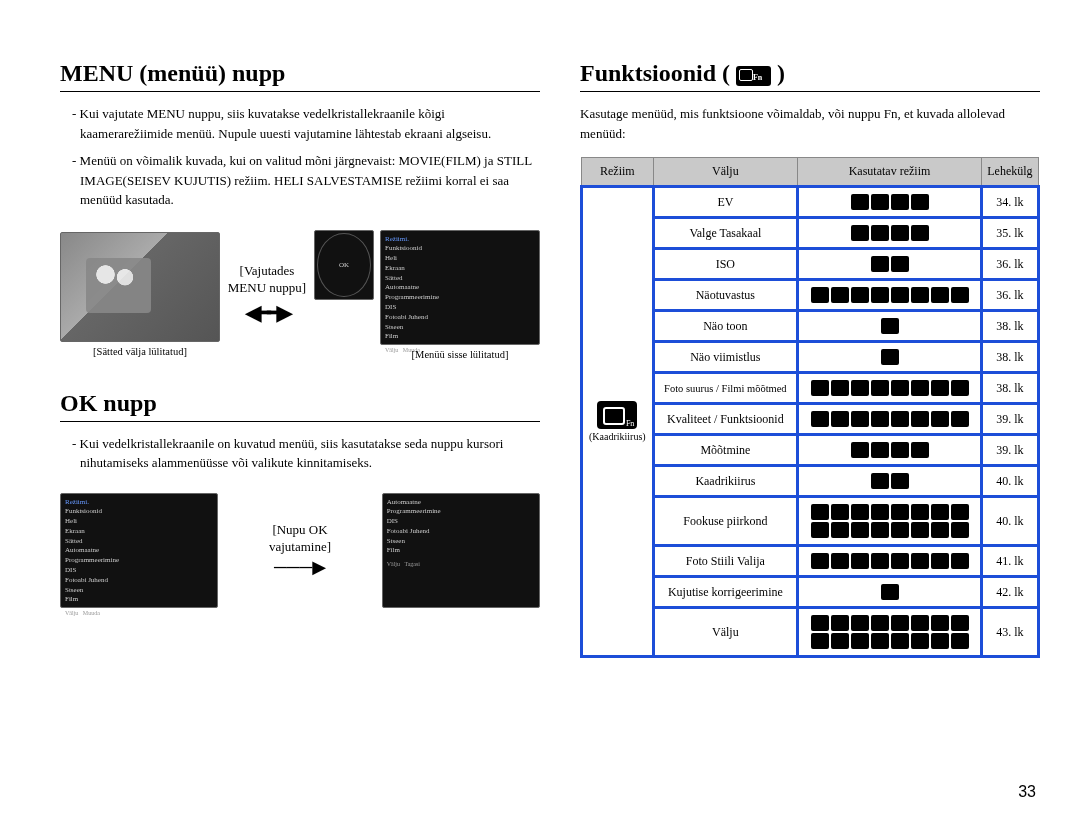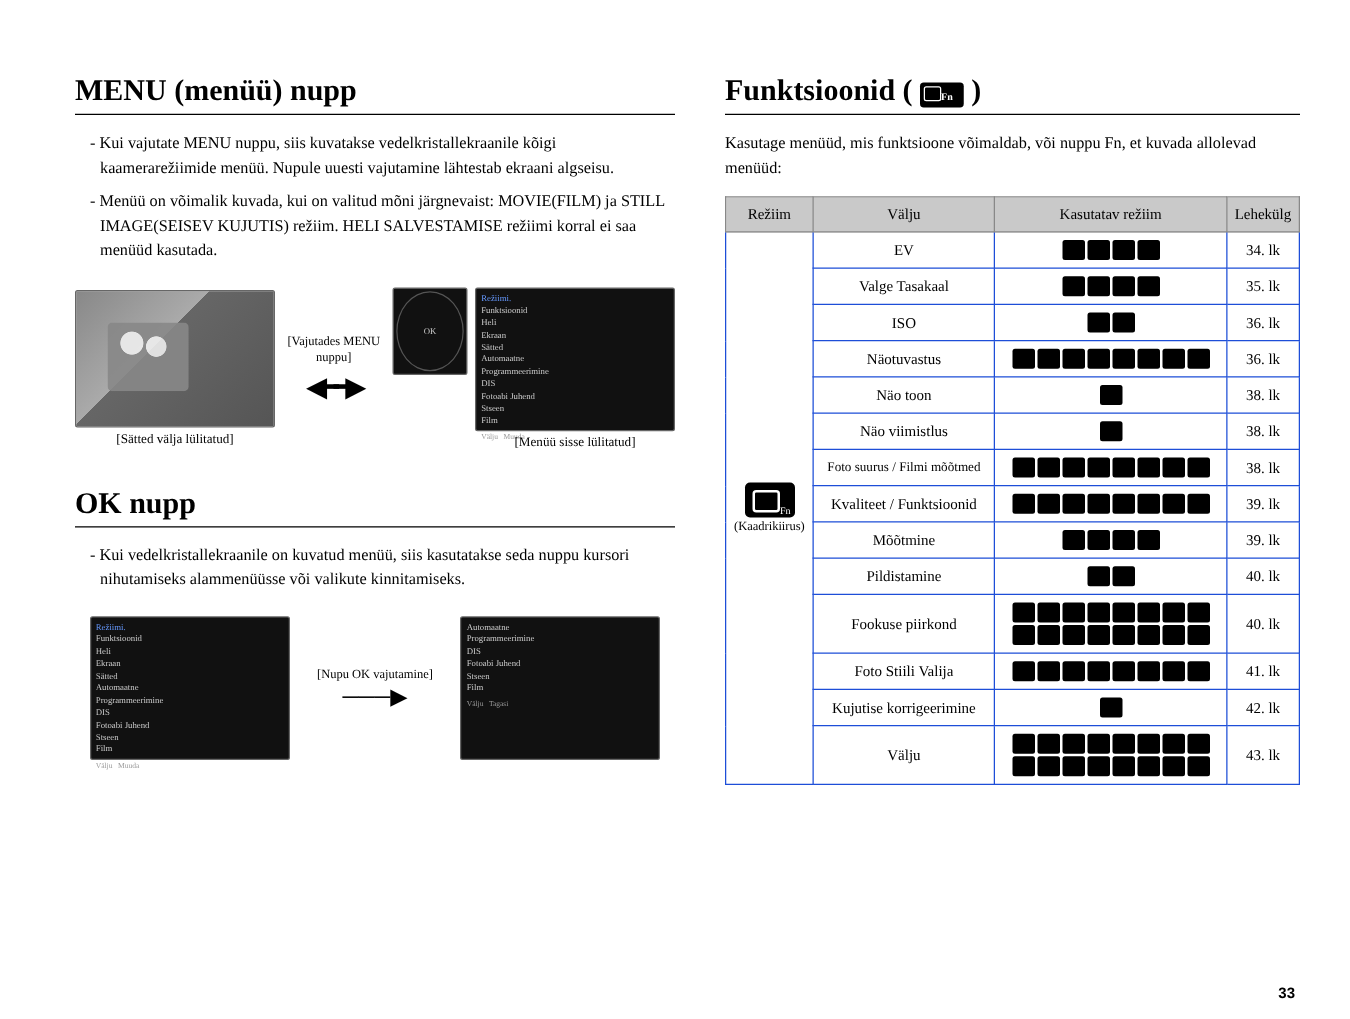--- a/index.html
+++ b/index.html
@@ -91,38 +91,38 @@
     font-size: 10.5px;
     text-align: center;
     margin-top: 4px;
   }
   .arrow-lr {
     font-size: 22px;
     letter-spacing:-4px;
     margin: 0 4px;
   }
   .arrow-r { font-size:18px; margin:0 6px; }
-  .mid-label { font-size:10px; text-align:center; line-height:1.3; }
+  .mid-label { font-size:13px; text-align:center; line-height:1.3; }
   .figure-group { display:flex; flex-direction:column; align-items:center; }
 
   
   table.func {
     border-collapse: collapse;
     width: 100%;
     font-size: 12px;
   }
   table.func th {
     background: #c9c9c9;
     font-weight: normal;
     padding: 6px 4px;
     border: 1px solid #888;
     text-align: center;
   }
   table.func td {
-    border: 1px solid #1d4ed8;
+    border: 3px solid #1d4ed8;
     padding: 5px 6px;
     text-align: center;
     vertical-align: middle;
   }
   table.func td.menu-col { text-align:center; }
   table.func td.mode-col { text-align:center; white-space:normal; }
   .mode-icon {
     display:inline-block;
     width:18px; height:16px;
     background:#000;
@@ -157,22 +157,22 @@
     content:'';
     position:absolute;
     left:6px;top:6px;width:18px;height:14px;
     border:2px solid #fff;
     border-radius:3px;
   }
   .page-num {
     position:absolute;
     bottom: 14px;
     right: 44px;
-    font-size: 12px;
-    font-weight: bold;
+    font-size: 16px;
+    font-weight: normal;
   }
   .fn-chip {
     display:inline-flex;
     align-items:center;
     justify-content:center;
     background:#000;
     color:#fff;
     border-radius:3px;
     width:35px;height:20px;
     font-size:10px;
@@ -331,21 +331,21 @@
             <td class="menu-col">Kvaliteet / Funktsioonid</td>
             <td class="mode-col" style="line-height: 1;"><span class="mode-icon"></span><span class="mode-icon"></span><span class="mode-icon"></span><span class="mode-icon"></span><span class="mode-icon"></span><span class="mode-icon"></span><span class="mode-icon"></span><span class="mode-icon"></span></td>
             <td style="white-space: nowrap;">39. lk</td>
           </tr>
           <tr>
             <td class="menu-col">Mõõtmine</td>
             <td class="mode-col" style="line-height: 1;"><span class="mode-icon"></span><span class="mode-icon"></span><span class="mode-icon"></span><span class="mode-icon"></span></td>
             <td style="white-space: nowrap;">39. lk</td>
           </tr>
           <tr>
-            <td class="menu-col">Pildistamine</td>
+            <td class="menu-col">Kaadrikiirus</td>
             <td class="mode-col" style="line-height: 1;"><span class="mode-icon"></span><span class="mode-icon"></span></td>
             <td style="white-space: nowrap;">40. lk</td>
           </tr>
           <tr>
             <td class="menu-col">Fookuse piirkond</td>
             <td class="mode-col" style="line-height: 1;"><span class="mode-icon"></span><span class="mode-icon"></span><span class="mode-icon"></span><span class="mode-icon"></span><span class="mode-icon"></span><span class="mode-icon"></span><span class="mode-icon"></span><span class="mode-icon"></span><br><span class="mode-icon"></span><span class="mode-icon"></span><span class="mode-icon"></span><span class="mode-icon"></span><span class="mode-icon"></span><span class="mode-icon"></span><span class="mode-icon"></span><span class="mode-icon"></span></td>
             <td style="white-space: nowrap;">40. lk</td>
           </tr>
           <tr>
             <td class="menu-col">Foto Stiili Valija</td>

